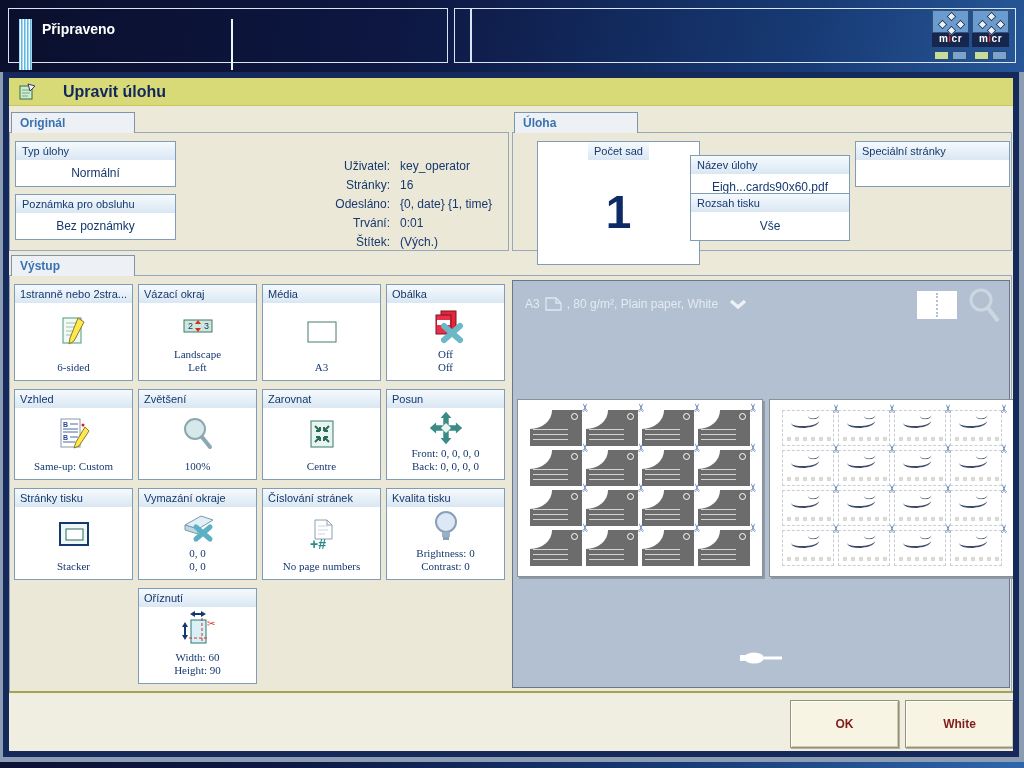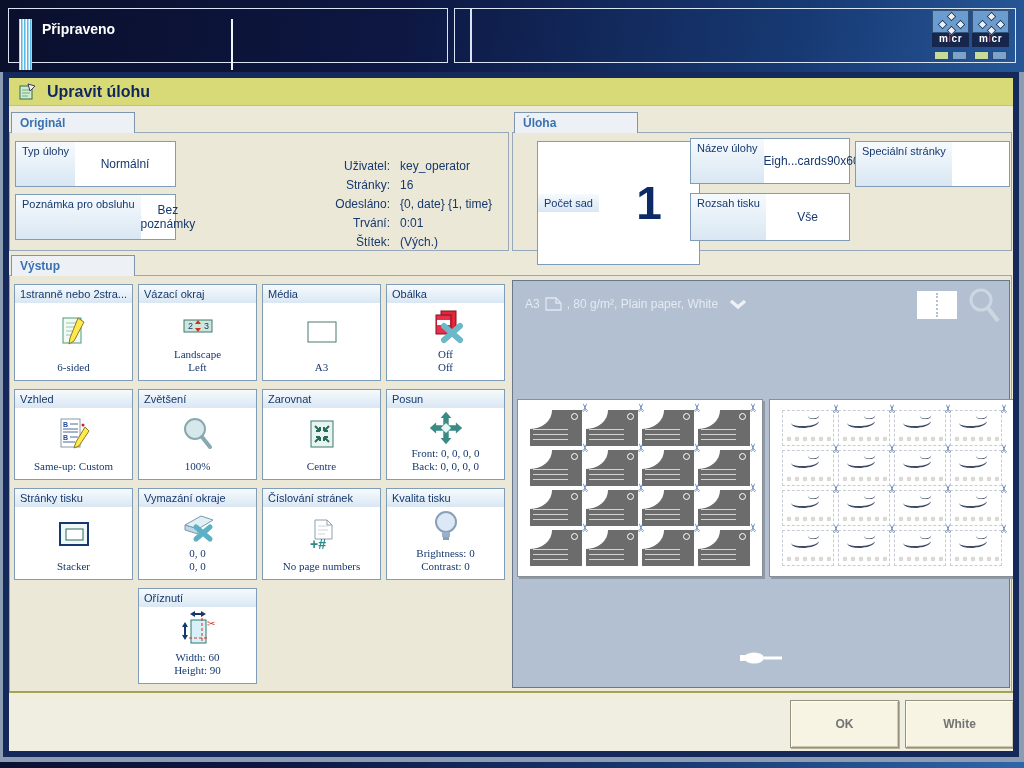--- a/index.html
+++ b/index.html
@@ -23,31 +23,31 @@
   .badge .label{height:14px;background:#16264c;color:#fff;font-weight:bold;font-size:10px;line-height:12px;text-align:center;letter-spacing:0.5px;}
   .label .red-i{color:#e23424;}
   .ind{position:absolute;top:51px;width:15px;height:9px;border:1px solid #2c4a70;box-sizing:border-box;}
   .ind.green{background:#c6dc9a;}
   .ind.blue{background:#7ba3cc;}
   
   #window{position:absolute;left:0;top:72px;width:1024px;height:690px;background:#8c9db3;
     padding:0 5px 5px 3px;box-sizing:border-box;}
   #window-inner{width:100%;height:100%;background:#15295b;padding:6px;box-sizing:border-box;}
   #content{width:100%;height:100%;background:#ece9d8;position:relative;overflow:hidden;}
-  #titlebar{height:27px;background:#d8d977;border-bottom:1px solid #c6c75e;display:flex;align-items:center;gap:10px;padding-left:10px;}
+  #titlebar{height:27px;background:#d8d977;border-bottom:1px solid #c6c75e;display:flex;align-items:center;gap:26px;padding-left:10px;}
   #titlebar .t{color:#10265e;font-weight:bold;font-size:16px;}
   #body{position:absolute;left:0;right:0;top:28px;bottom:0;}
   
   .groupbox{position:absolute;}
   .gtab{position:absolute;left:2px;top:0;width:124px;height:21px;background:#edf1f6;
     border:1px solid #7f95ab;border-bottom:none;box-sizing:border-box;z-index:2;
     color:#3a72b0;font-weight:bold;font-size:12px;line-height:20px;padding-left:8px;}
   .gpanel{position:absolute;left:0;right:0;top:20px;bottom:0;border:1px solid #97a8ba;background:#ebe8d7;box-sizing:border-box;}
   
-  .card{position:absolute;border:1px solid #7f9db9;background:#ffffff;box-sizing:border-box;display:flex;flex-direction:row;}
+  .card{position:absolute;border:1px solid #7f9db9;background:#ffffff;box-sizing:border-box;display:flex;flex-direction:column;}
   .card-h{background:linear-gradient(#f6fafd,#d9e7f3);padding:3px 6px;font-size:11px;color:#16386e;white-space:nowrap;overflow:hidden;flex:0 0 auto;}
   .card-v{flex:1;display:flex;align-items:center;justify-content:center;color:#16386e;font-size:12px;text-align:center;white-space:pre-line;}
   .card-v.big{font-size:46px;font-weight:bold;color:#0e2a66;}
   
   #info-list{position:absolute;left:230px;top:24px;font-size:12px;color:#16386e;}
   .irow{display:flex;line-height:19px;}
   .ilbl{width:150px;text-align:right;padding-right:10px;}
   
   #opt-grid{position:absolute;left:4px;top:8px;display:grid;
     grid-template-columns:repeat(4,119px);grid-template-rows:97px 91px 92px 96px;column-gap:5px;row-gap:8px;}
@@ -76,21 +76,21 @@
   .lg{position:absolute;right:8%;top:8%;width:5px;height:5px;border:1px solid #fff;border-radius:50%;}
   .squig{position:absolute;left:15%;top:16%;width:56%;height:10px;border-bottom:2px solid #3e4c68;border-radius:60%;transform:rotate(-4deg);}
   .squig:after{content:"";position:absolute;left:62%;top:-5px;width:40%;height:8px;border-bottom:1px solid #3e4c68;border-radius:50%;}
   .dots{position:absolute;left:4%;bottom:10%;width:92%;height:6px;
     background:radial-gradient(circle 2.2px,#dad9d4 2.1px,transparent 2.6px);background-size:8px 6px;background-repeat:repeat-x;}
   #plug{position:absolute;left:227px;top:370px;}
   
   #footer{position:absolute;left:0;right:0;bottom:0;height:58px;background:#f0eee1;border-top:2px solid #a3a353;}
   .fbtn{position:absolute;top:7px;width:107px;height:46px;background:#f7f4e3;
     border:1px solid #97927e;box-shadow:inset 1px 1px 0 #fffef2,inset -1px -1px 0 #cdc8ae,1px 1px 0 #b5b19b;
-    color:#737373;font-weight:bold;font-size:12px;display:flex;align-items:center;justify-content:center;cursor:default;}
+    color:#7f1d1d;font-weight:bold;font-size:12px;display:flex;align-items:center;justify-content:center;cursor:default;}
   #btn-ok{left:781px;}
   #btn-cancel{left:896px;}
   svg{display:block;}
 </style>
 </head>
 <body>
 
 <div class="banner-panel" id="panel-status">
   <div id="stripes"></div>
   <div id="status-text">Připraveno</div>
@@ -175,21 +175,21 @@
       </div>
     </div>
 
     <div class="groupbox" style="left:503px;top:6px;right:1px;height:139px;">
       <div class="gtab">Úloha</div>
       <div class="gpanel">
         <div class="card" style="left:24px;top:8px;width:163px;height:124px;align-items:center;">
           <div class="card-h">Počet sad</div>
           <div class="card-v big">1</div>
         </div>
-        <div class="card" style="left:177px;top:5px;width:160px;height:46px;">
+        <div class="card" style="left:177px;top:22px;width:160px;height:46px;">
           <div class="card-h">Název úlohy</div>
           <div class="card-v">Eigh...cards90x60.pdf</div>
         </div>
         <div class="card" style="left:177px;top:60px;width:160px;height:48px;">
           <div class="card-h">Rozsah tisku</div>
           <div class="card-v">Vše</div>
         </div>
         <div class="card" style="left:342px;top:8px;width:155px;height:46px;">
           <div class="card-h">Speciální stránky</div>
           <div class="card-v"></div>

